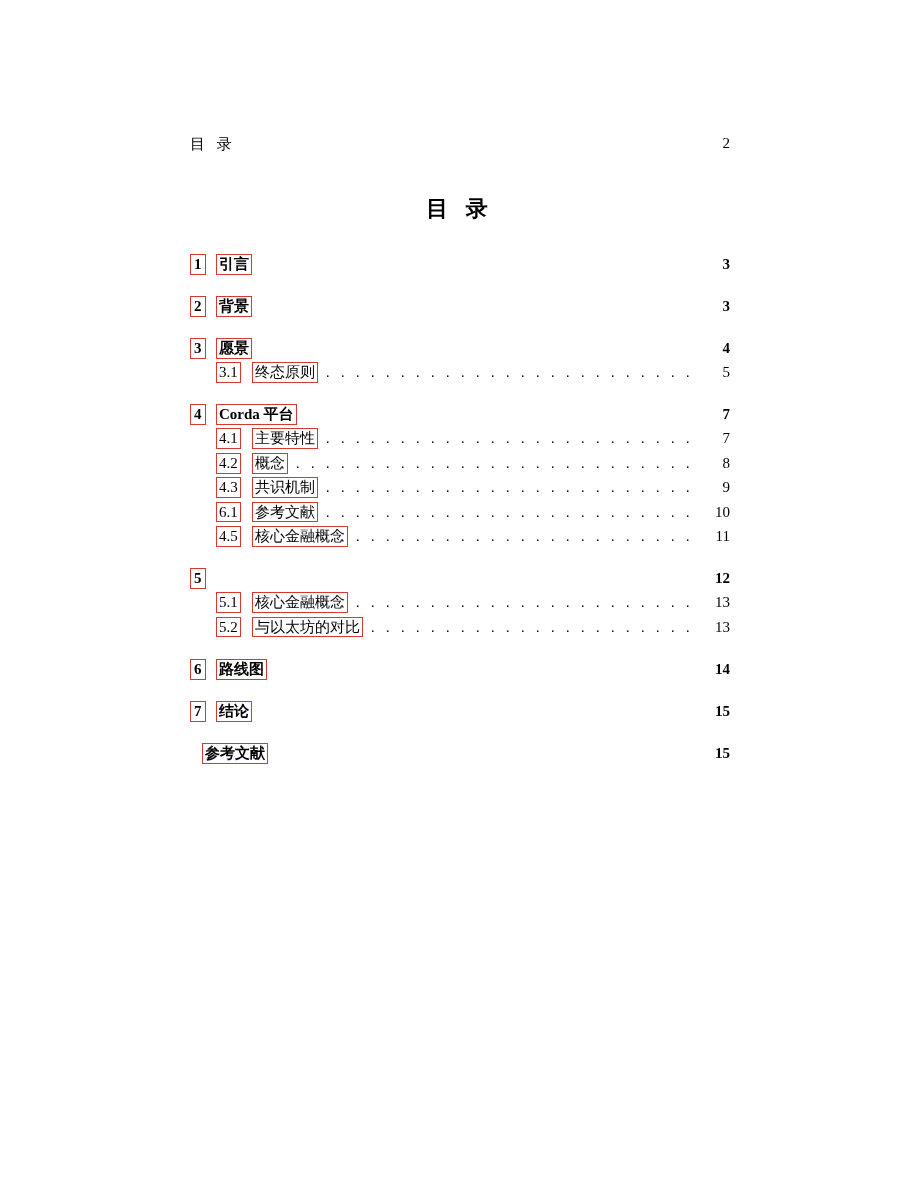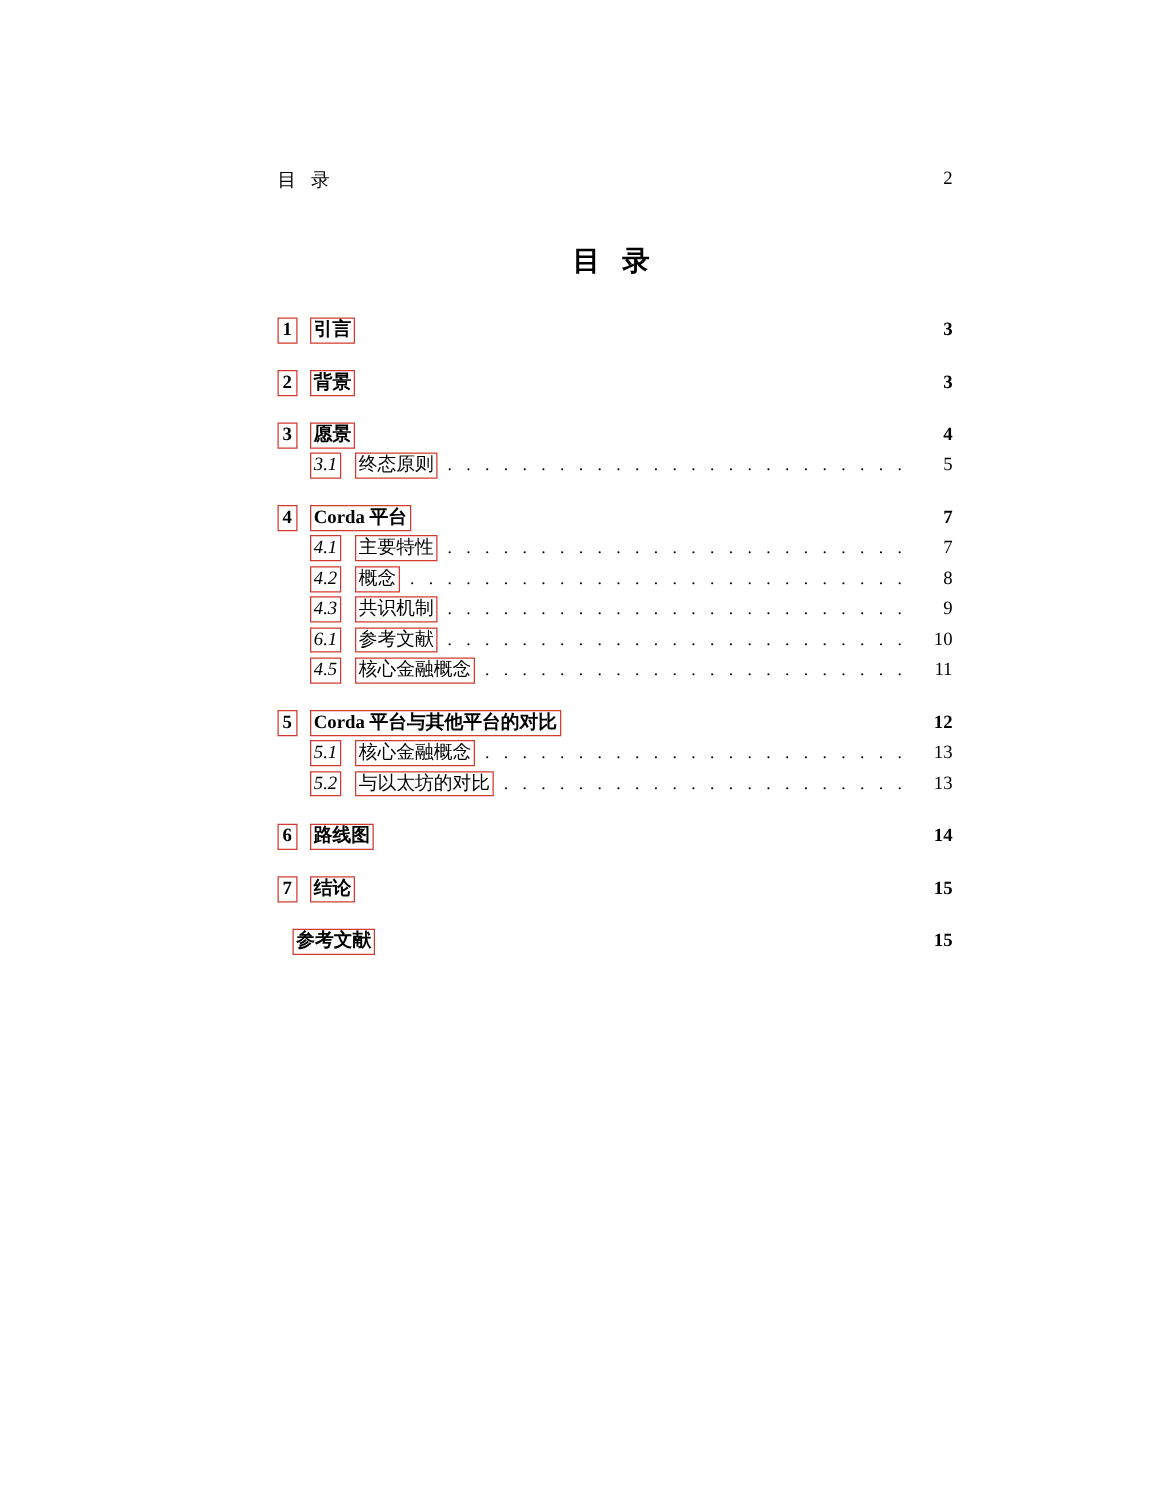--- a/index.html
+++ b/index.html
@@ -11,21 +11,20 @@
     width: 920px;
     height: 1191px;
     position: relative;
     font-size: 15px;
   }
   .page {
     position: absolute;
     left: 190px;
     top: 135px;
     width: 540px;
-    margin-left: 32px;
   }
   .running-head {
     display: flex;
     justify-content: space-between;
     font-size: 15px;
     letter-spacing: 4px;
     margin-bottom: 40px;
   }
   .running-head .pagenum {
     letter-spacing: normal;
@@ -81,21 +80,20 @@
   .bare-row .pagecol {
     font-weight: bold;
     margin-left: auto;
   }
   .sub-row {
     padding-left: 26px;
   }
   .sub-row .subnum {
     width: 36px;
     flex: none;
-    font-style: italic;
   }
   .sub-row .sublabel-wrap {
     flex: none;
   }
   .sub-row .pagecol {
     flex: none;
     width: 32px;
     text-align: right;
   }
   .leaders {
@@ -198,21 +196,20 @@
         <span class="subnum"><span class="linkbox">4.5</span></span>
         <span class="sublabel-wrap"><span class="linkbox">核心金融概念</span></span>
         <span class="leaders">. . . . . . . . . . . . . . . . . . . . . . . . . . . . . . . . . . . . . . . . . . . . . . . . . . . . . .</span>
         <span class="pagecol">11</span>
       </div>
     </div>
 
     <div class="section-block">
       <div class="section-row">
         <span class="num"><span class="numbox">5</span></span>
-        <span class="label-wrap"><span class="linkbox label">Corda 平台与其他平台的对比</span></span>
         <span class="pagecol">12</span>
       </div>
       <div class="sub-row">
         <span class="subnum"><span class="linkbox">5.1</span></span>
         <span class="sublabel-wrap"><span class="linkbox">核心金融概念</span></span>
         <span class="leaders">. . . . . . . . . . . . . . . . . . . . . . . . . . . . . . . . . . . . . . . . . . . . . . . . . . . . . .</span>
         <span class="pagecol">13</span>
       </div>
       <div class="sub-row">
         <span class="subnum"><span class="linkbox">5.2</span></span>

